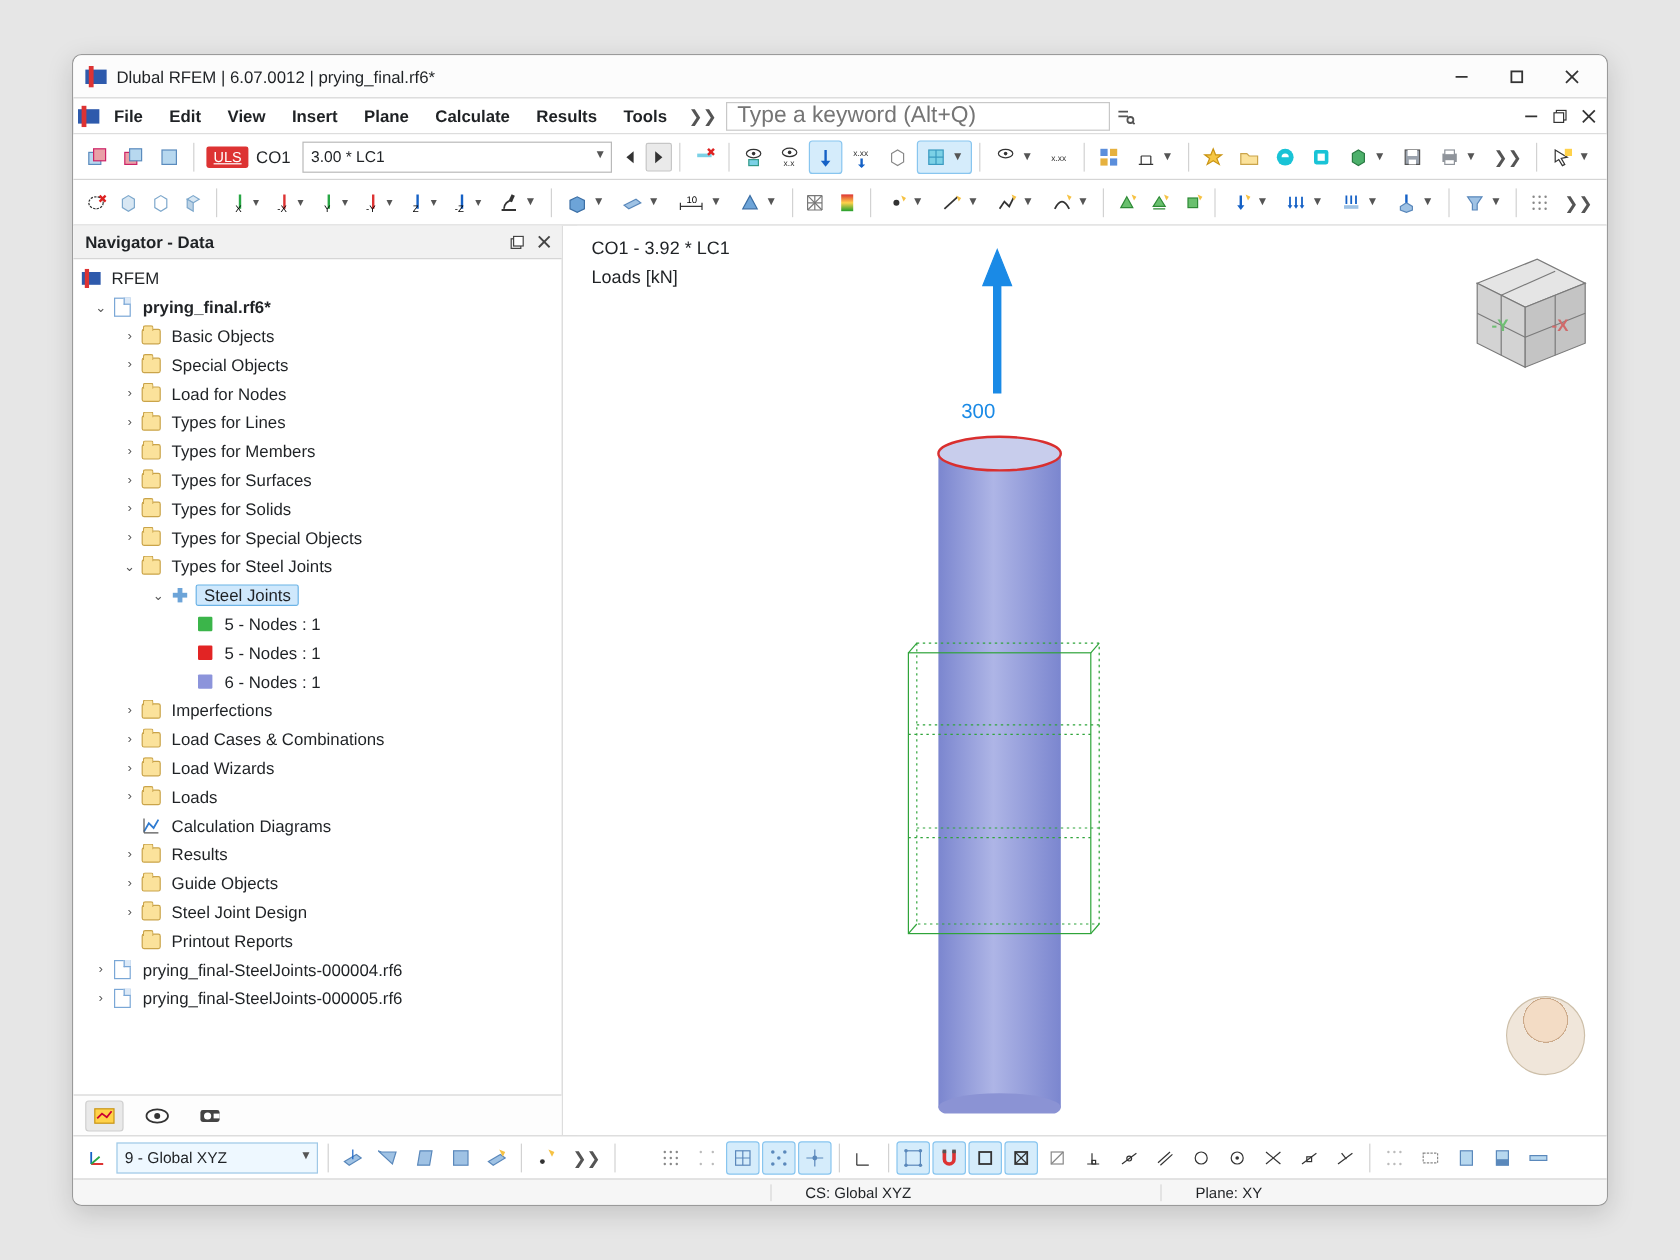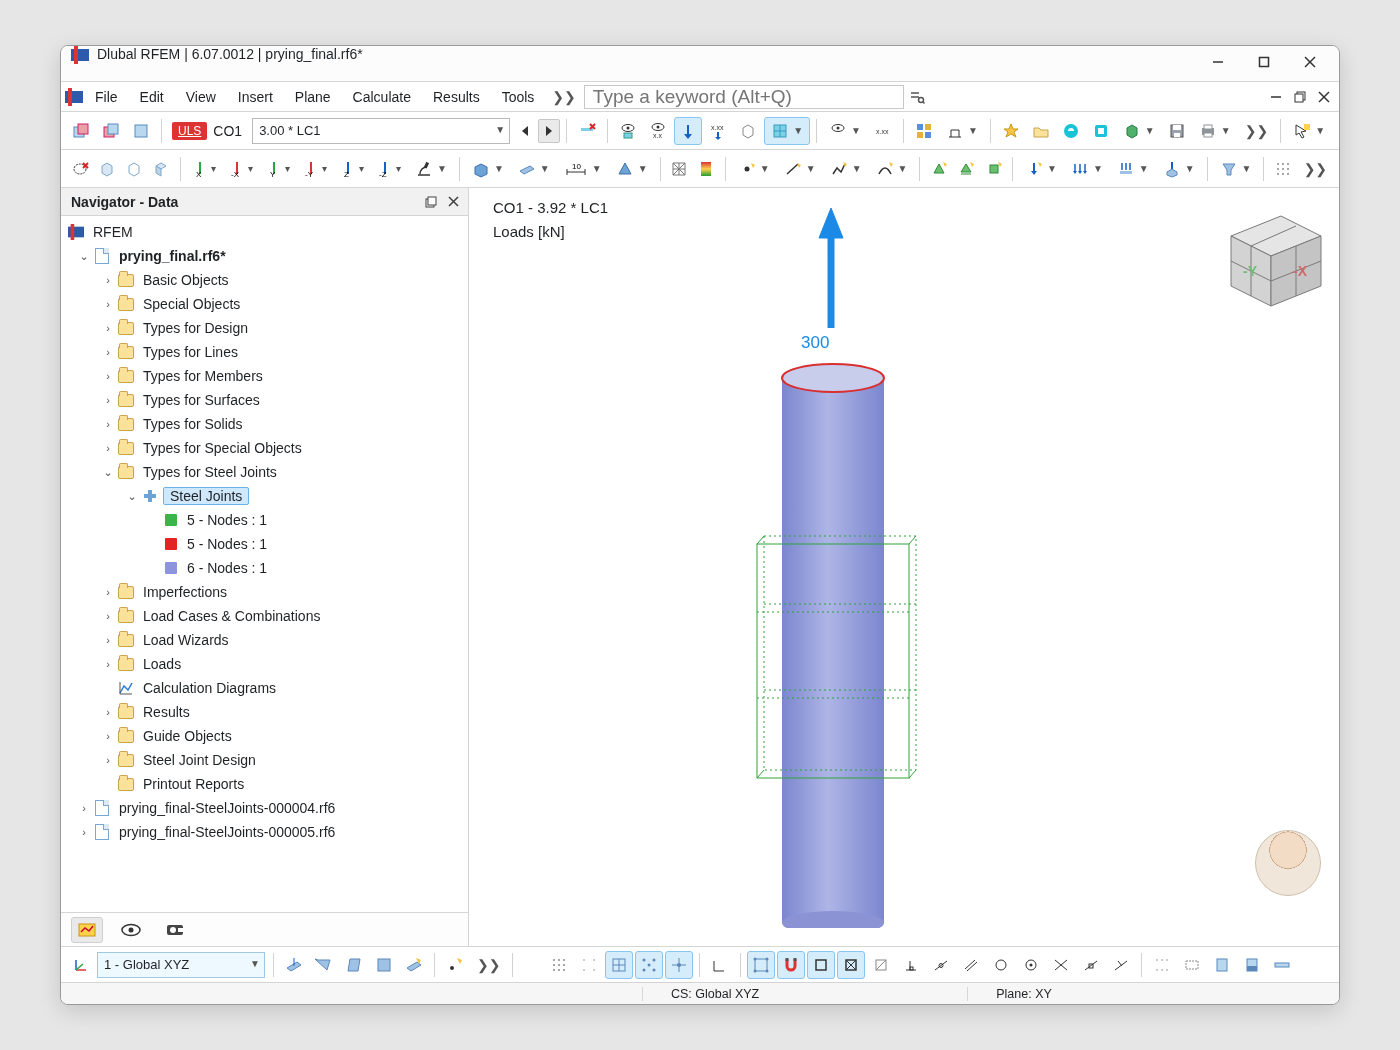--- a/index.html
+++ b/index.html
@@ -25,35 +25,35 @@
     position:absolute; inset:0;
     background:#fff;
     border:1px solid var(--win-border);
     border-radius:8px;
     display:flex; flex-direction:column;
     overflow:hidden;
     box-shadow:0 6px 22px rgba(0,0,0,.15);
   }
   
   .titlebar {
-    height:36px; display:flex; align-items:flex-start; padding:0 6px 0 10px;
+    height:36px; display:flex; align-items:center; padding:0 6px 0 10px;
     border-bottom:1px solid var(--light-border);
     background:#fcfcfc;
   }
   .app-icon { width:18px; height:18px; margin-right:8px; }
   .title-text { flex:0 0 auto; font-size:14px; }
   .title-spacer { flex:1; }
   .win-btn { width:46px; height:32px; display:flex; align-items:center; justify-content:center; }
   .win-btn svg { stroke:#333; }
   
   .menubar {
     height:30px; display:flex; align-items:center; gap:2px; padding:0 4px;
     border-bottom:1px solid var(--light-border);
   }
-  .menubar .menu-item { padding:3px 10px; border-radius:3px; }
+  .menubar .menu-item { padding:3px 10px; border-radius:3px;font-weight:bold; }
   .chevrons { color:#555; padding:0 6px; }
   .search-kw {
     flex:0 0 320px; height:24px;
     border:1px solid #c8c8c8; background:#fff;
     font-size:19px; padding:2px 8px; color:#888;
   }
   .mini-icon { width:22px; height:22px; display:inline-flex; align-items:center; justify-content:center; }
   
   .toolbar {
     height:38px; display:flex; align-items:center; padding:2px 6px; gap:2px;
@@ -669,21 +669,21 @@
               <span class="ic">
                 <span class="folder"></span>
               </span>
               <span class="lbl">Special Objects</span>
             </div>
         <div class="tn" style="padding-left:34px">
               <span class="tw">›</span>
               <span class="ic">
                 <span class="folder"></span>
               </span>
-              <span class="lbl">Types for Design</span>
+              <span class="lbl">Load for Nodes</span>
             </div>
         <div class="tn" style="padding-left:34px">
               <span class="tw">›</span>
               <span class="ic">
                 <span class="folder"></span>
               </span>
               <span class="lbl">Types for Lines</span>
             </div>
         <div class="tn" style="padding-left:34px">
               <span class="tw">›</span>
@@ -913,21 +913,21 @@
 
   <div class="bottombar">
     <div class="tool-btn">
           <svg class="pix" viewBox="0 0 18 18">
             <line x1="4" y1="14" x2="4" y2="4" stroke="#1561c6" stroke-width="1.5"></line>
             <line x1="4" y1="14" x2="14" y2="14" stroke="#d33" stroke-width="1.5"></line>
             <line x1="4" y1="14" x2="11" y2="8" stroke="#28a745" stroke-width="1.5"></line>
           </svg>
         </div>
     <div class="combo" style="width:168px;background:#eef8ff;border-color:#9fc8e6">
-      <span>1 - Global XYZ</span>
+      <span>9 - Global XYZ</span>
           <span class="dd">▼</span>
     </div>
     <div class="tb-sep"></div>
     <div class="tool-btn">
           <svg class="pix" viewBox="0 0 18 18">
             <polygon points="2,12 12,6 16,9 6,15" fill="#9fc2e4" stroke="#5a88bb"></polygon>
             <line x1="9" y1="2" x2="9" y2="10" stroke="#1561c6"></line>
           </svg>
         </div>
     <div class="tool-btn">

